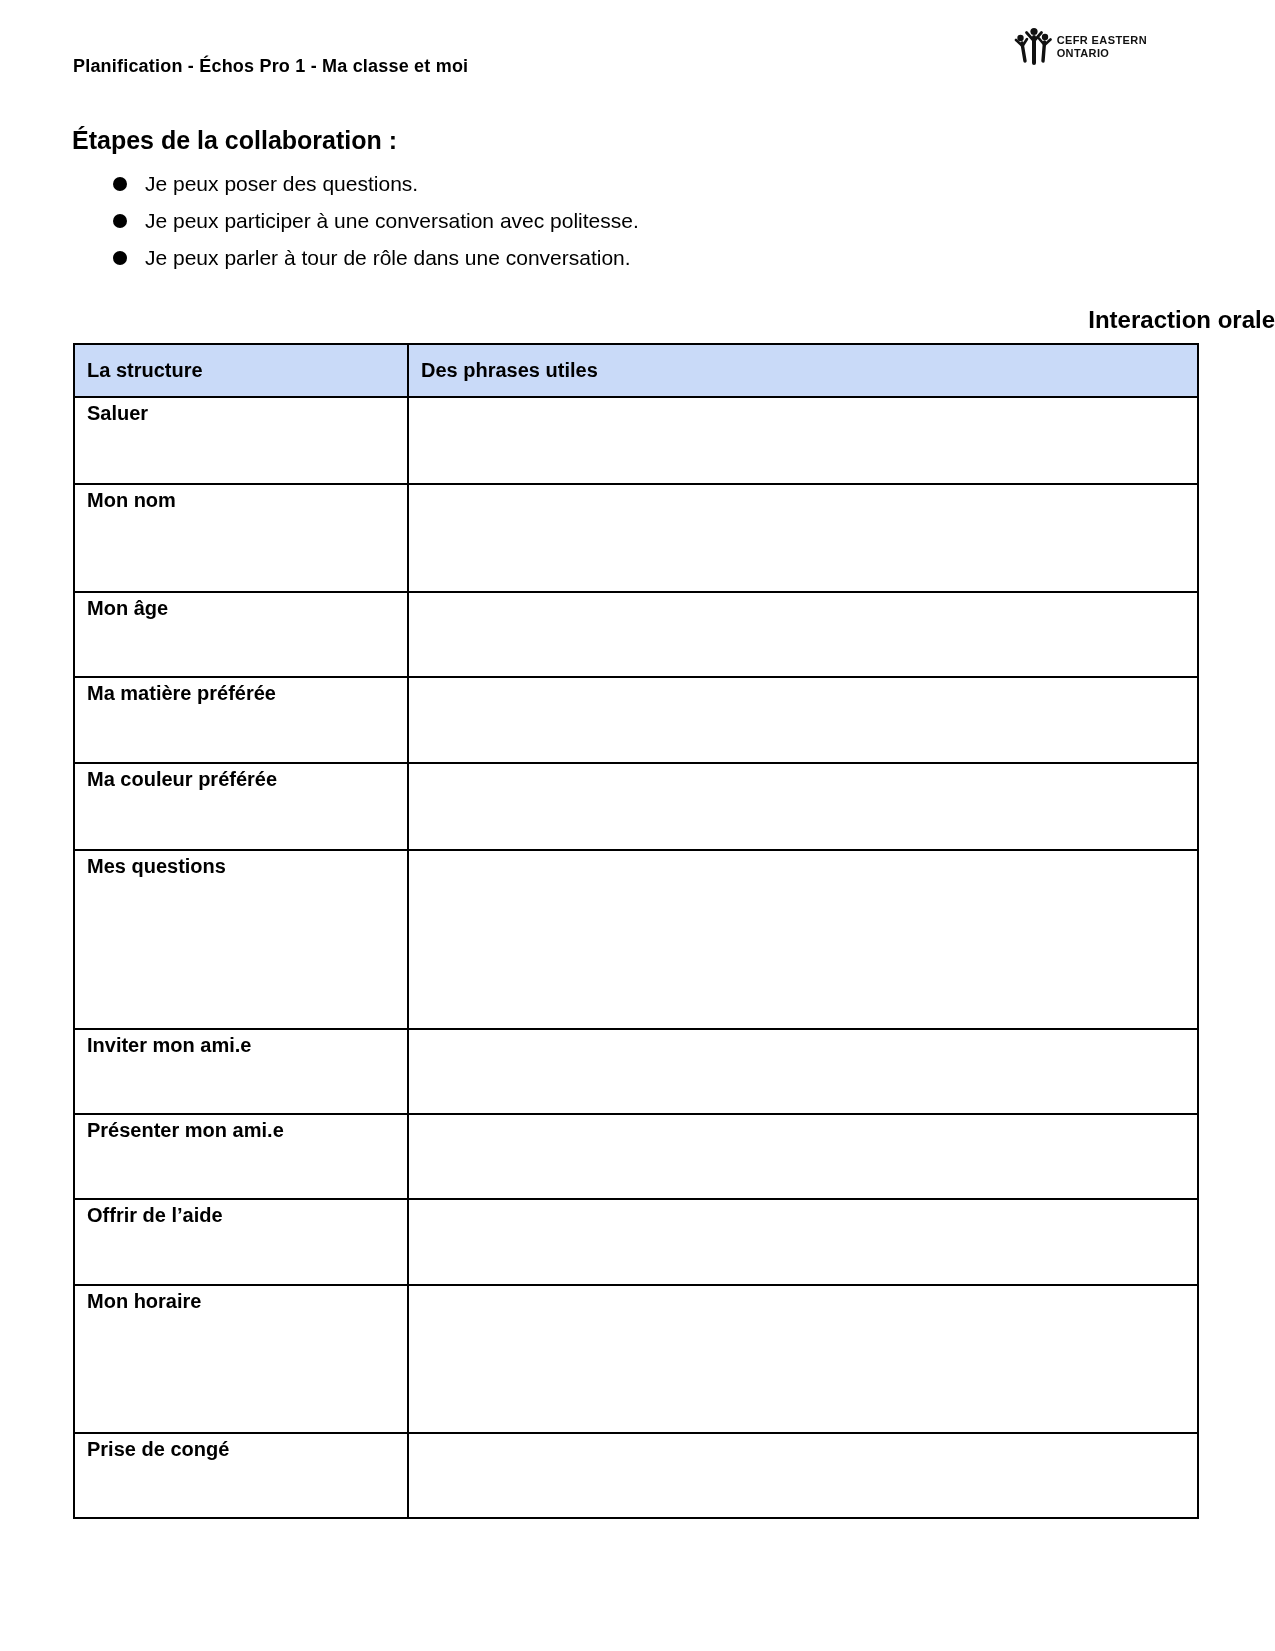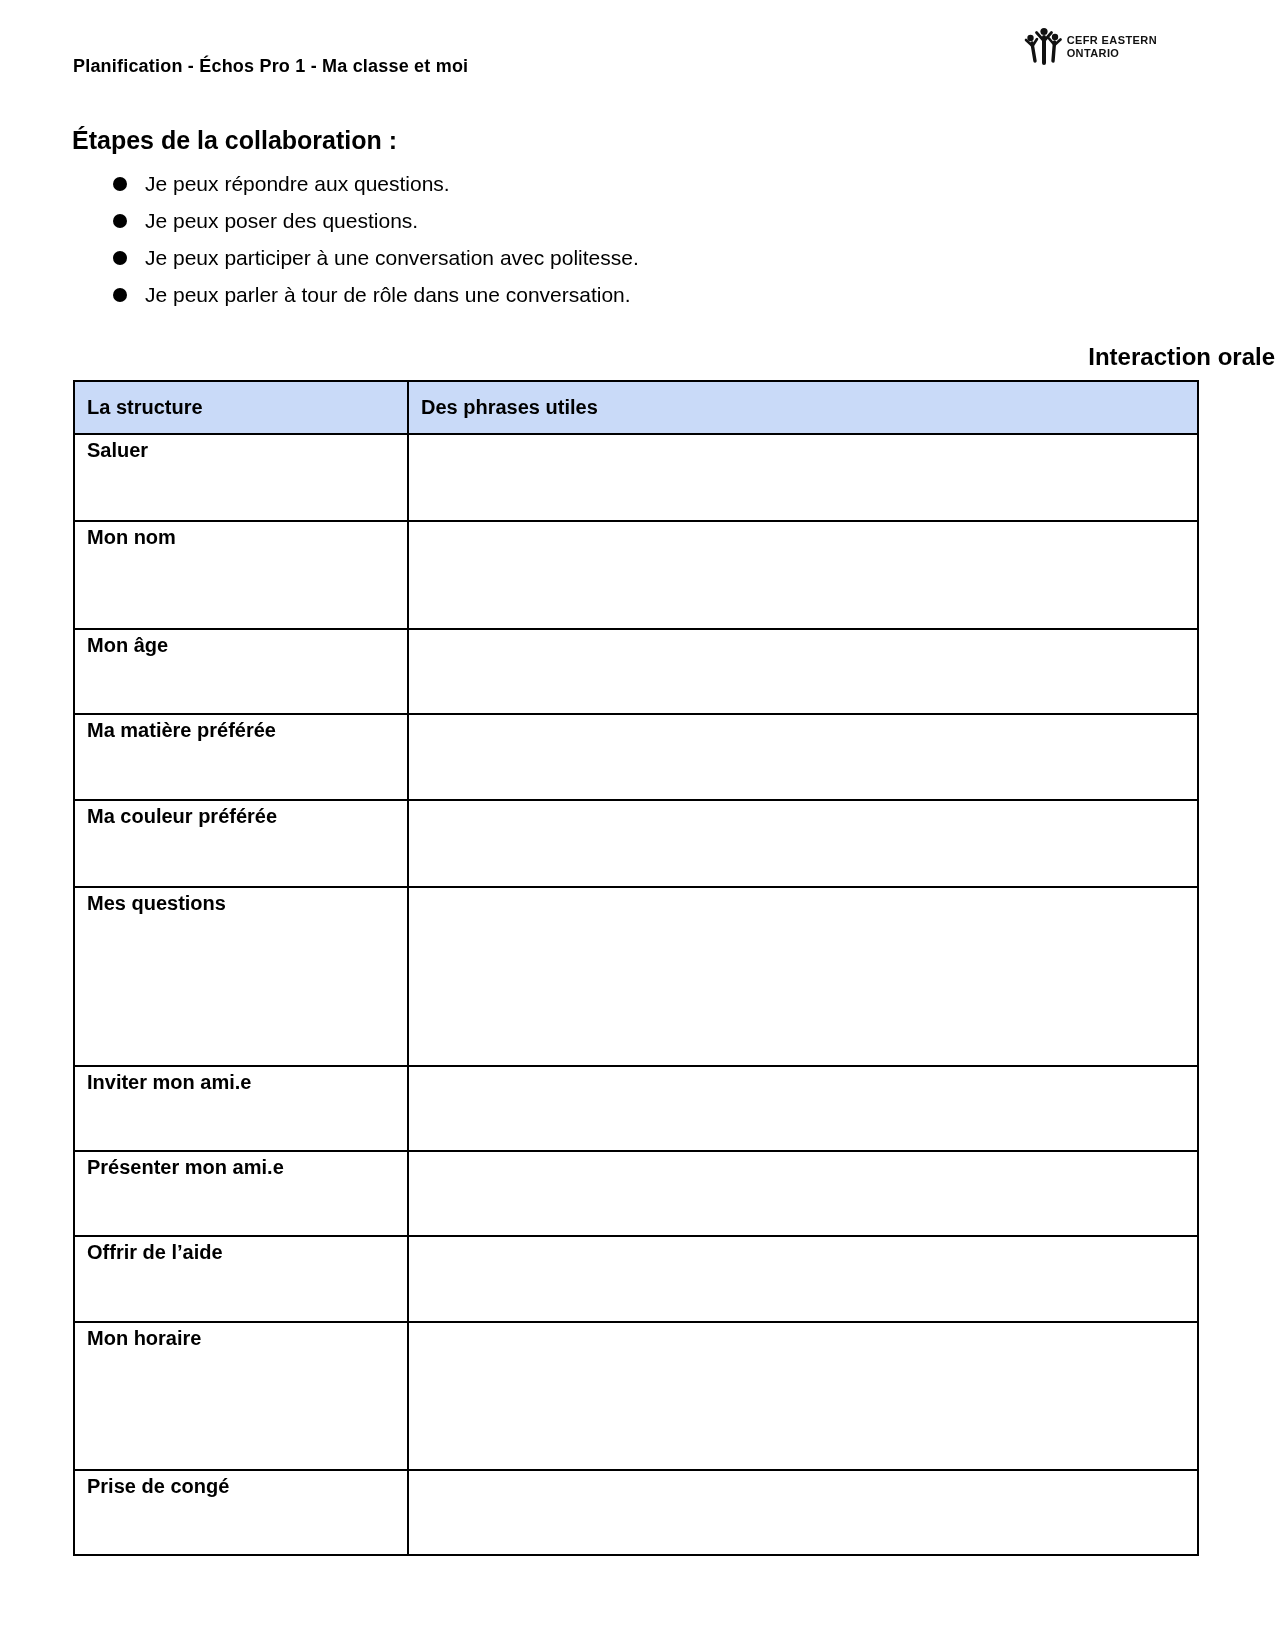--- a/index.html
+++ b/index.html
@@ -14,21 +14,21 @@
     background: #ffffff;
     color: #000000;
     font-family: "Liberation Sans", "DejaVu Sans", sans-serif;
     overflow: hidden;
   }
 
   
   .logo {
     position: absolute;
     top: 27px;
-    right: 118px;
+    right: 128px;
     display: flex;
     align-items: center;
     gap: 5px;
   }
   .logo-icon svg { display: block; }
   .logo-text {
     font-size: 11px;
     font-weight: 700;
     line-height: 1.2;
     letter-spacing: 0.4px;
@@ -143,24 +143,20 @@
       <span>CEFR EASTERN</span><br>
       <span>ONTARIO</span>
     </span>
   </div>
 
   <h1 class="page-title">Planification - Échos Pro 1 - Ma classe et moi</h1>
 
   <h2 class="steps-heading">Étapes de la collaboration :</h2>
 
   <ul class="steps-list">
-    <li>
-      <span class="bullet-dot"></span>
-      <span>Je peux répondre aux questions.</span>
-    </li>
     <li>
       <span class="bullet-dot"></span>
       <span>Je peux poser des questions.</span>
     </li>
     <li>
       <span class="bullet-dot"></span>
       <span>Je peux participer à une conversation avec politesse.</span>
     </li>
     <li>
       <span class="bullet-dot"></span>

